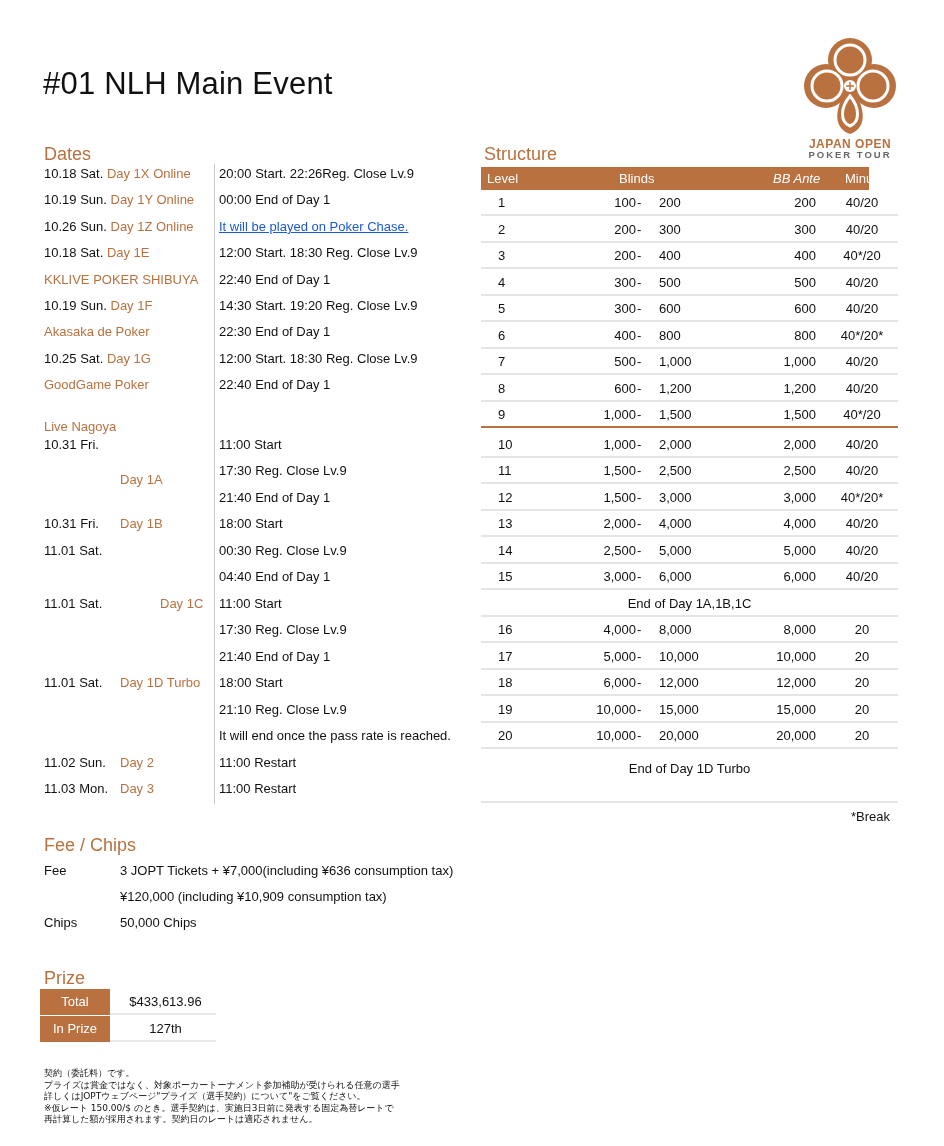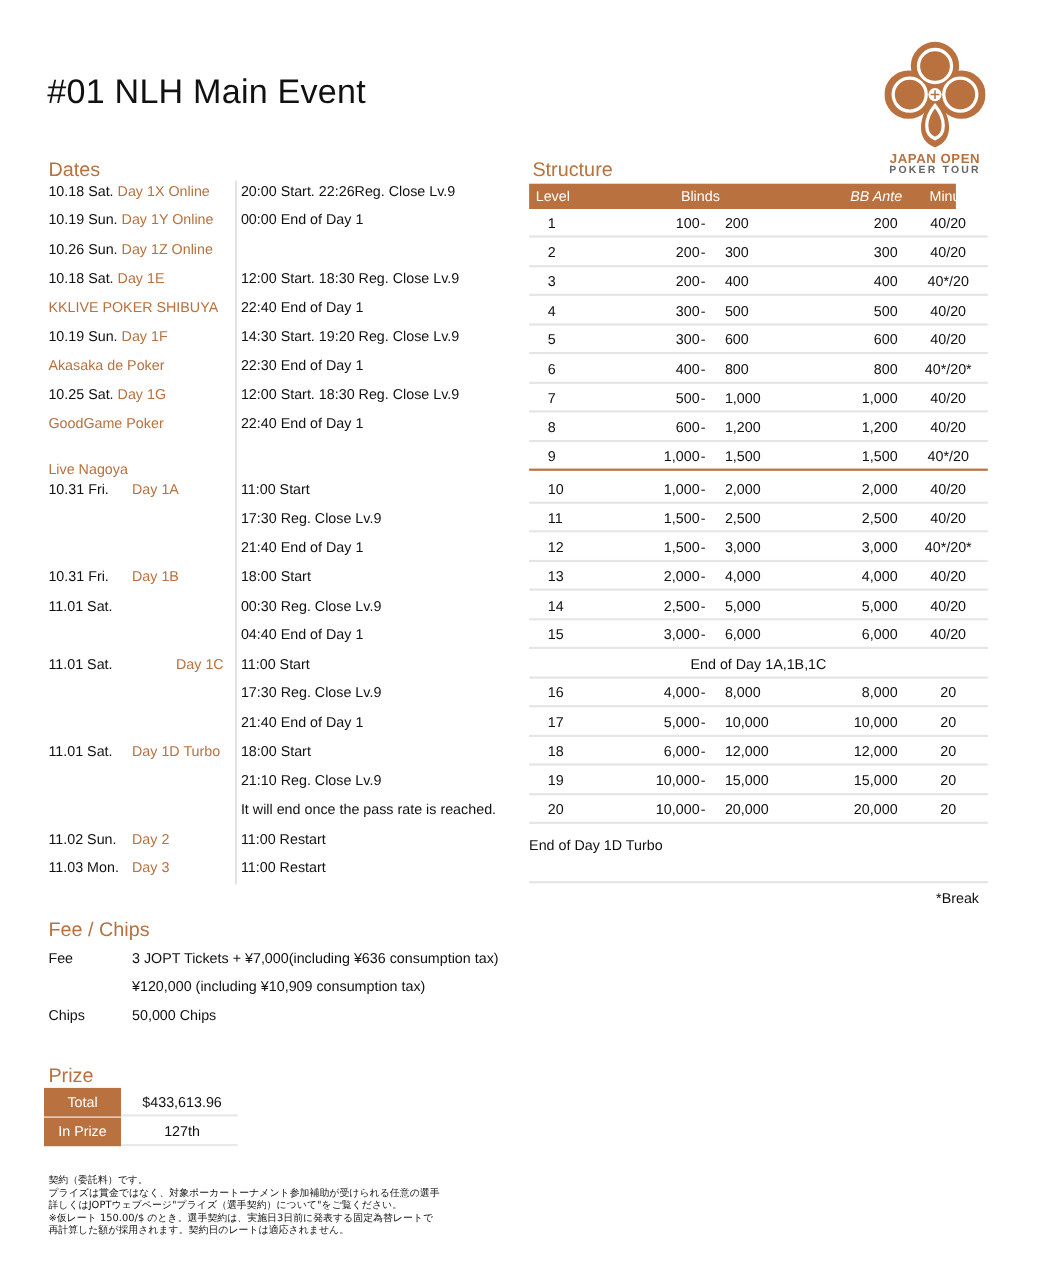--- a/index.html
+++ b/index.html
@@ -30,21 +30,21 @@
   .thead span { position: absolute; }
   .srow { position: absolute; left: 0; width: 417px; height: 26px; line-height: 26px; font-size: 13px; border-bottom: 2px solid #e5e5e5; }
   .srow.thick { border-bottom: 2px solid #b8713f; }
   .c-lv { position: absolute; left: 17px; }
   .c-sb { position: absolute; right: 262px; text-align: right; }
   .c-dash { position: absolute; left: 156px; }
   .c-bb { position: absolute; left: 178px; }
   .c-ante { position: absolute; right: 82px; text-align: right; }
   .c-min { position: absolute; right: 6px; width: 60px; text-align: center; }
   .c-full { position: absolute; left: 0; width: 100%; text-align: center; }
-  .note2 { position: absolute; left: 0; top: 590px; width: 417px; height: 46px; font-size: 13px; line-height: 20px; padding-top: 2px; border-bottom: 2px solid #e5e5e5; }
+  .note2 { position: absolute; left: 0; top: 590px; width: 417px; height: 46px; text-align: center; font-size: 13px; line-height: 20px; padding-top: 2px; border-bottom: 2px solid #e5e5e5; }
   .break { position: absolute; right: 8px; top: 642px; font-size: 13px; }
 
   
   .fee { position: absolute; left: 44px; top: 858px; width: 460px; }
   .frow { position: absolute; left: 0; height: 26px; line-height: 26px; font-size: 13px; white-space: nowrap; }
   .flab { position: absolute; left: 0; }
   .fval { position: absolute; left: 76px; }
 
   
   .prize { position: absolute; left: 40px; top: 989px; width: 176px; }
@@ -87,20 +87,21 @@
     <div class="drow" style="top: -6px;">
       <span class="dcol1"><span>10.18 Sat. </span><span class="acc">Day 1X Online</span></span>
       <span class="dcol2">20:00 Start. 22:26Reg. Close Lv.9</span>
     </div>
     <div class="drow" style="top: 20.4px;">
       <span class="dcol1"><span>10.19 Sun. </span><span class="acc">Day 1Y Online</span></span>
       <span class="dcol2">00:00 End of Day 1</span>
     </div>
     <div class="drow" style="top: 46.8px;">
       <span class="dcol1"><span>10.26 Sun. </span><span class="acc">Day 1Z Online</span></span>
+      <span class="dcol2 link">It will be played on Poker Chase.</span>
     </div>
     <div class="drow" style="top: 73.2px;">
       <span class="dcol1"><span>10.18 Sat. </span><span class="acc">Day 1E</span></span>
       <span class="dcol2">12:00 Start. 18:30 Reg. Close Lv.9</span>
     </div>
     <div class="drow" style="top: 99.6px;">
       <span class="dcol1"><span class="acc">KKLIVE POKER SHIBUYA</span></span>
       <span class="dcol2">22:40 End of Day 1</span>
     </div>
     <div class="drow" style="top: 126px;">
@@ -118,21 +119,21 @@
     <div class="drow" style="top: 205.2px;">
       <span class="dcol1"><span class="acc">GoodGame Poker</span></span>
       <span class="dcol2">22:40 End of Day 1</span>
     </div>
     <div class="drow" style="top: 220px; margin-top: 27px;">
       <span class="dcol1"><span class="acc">Live Nagoya</span></span>
       <span class="dcol2"></span>
     </div>
     <div class="drow" style="top: 264.5px;">
       <span class="dcol1">10.31 Fri.</span>
-      <span class="acc" style="position: absolute; left: 76px;">Day 1A</span>
+      <span class="acc" style="position: absolute; left: 76px; margin-top: 35px;">Day 1A</span>
       <span class="dcol2">11:00 Start</span>
     </div>
     <div class="drow" style="top: 291px;">
       <span class="dcol1"></span>
       <span class="dcol2">17:30 Reg. Close Lv.9</span>
     </div>
     <div class="drow" style="top: 317.5px;">
       <span class="dcol1"></span>
       <span class="dcol2">21:40 End of Day 1</span>
     </div>

